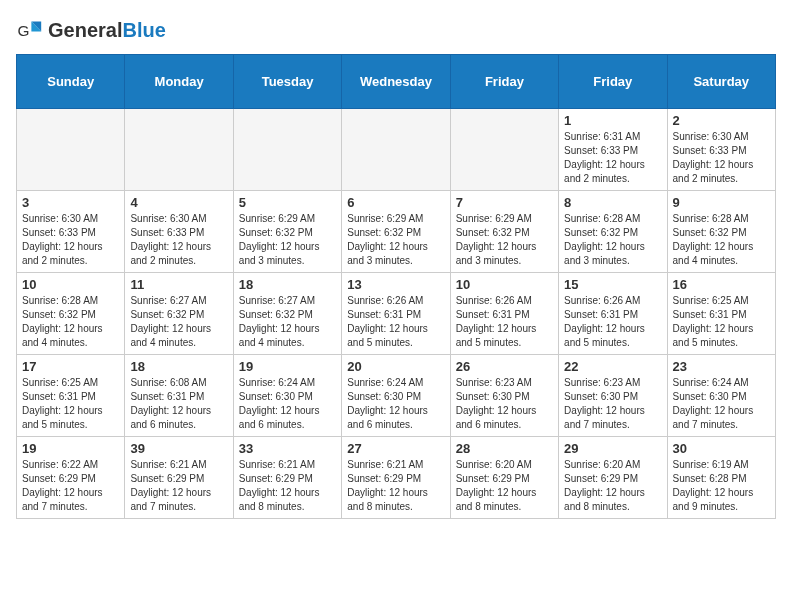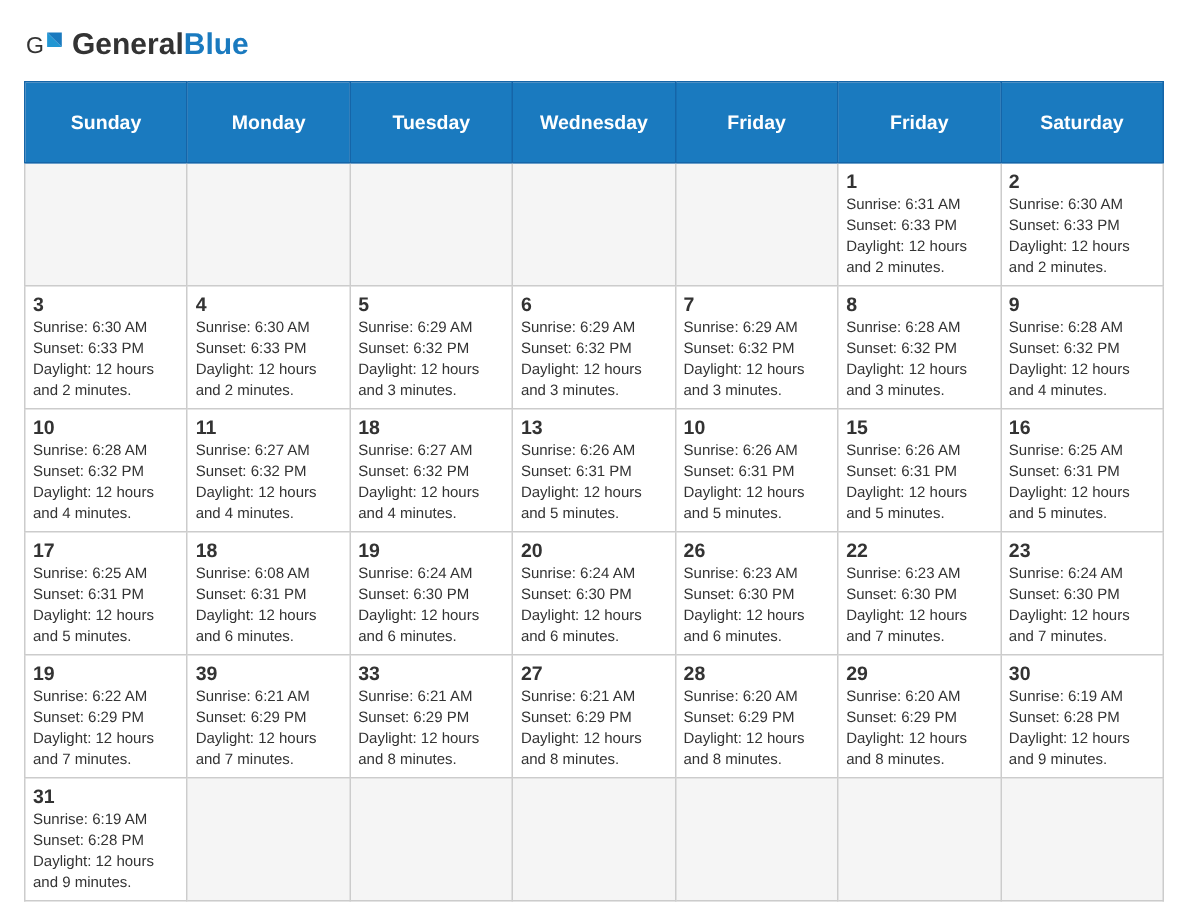--- a/index.html
+++ b/index.html
@@ -295,28 +295,14 @@
 Sunset: 6:29 PM
 Daylight: 12 hours and 8 minutes.</div>
         </td>
         <td>
           <div class="day-number">30</div>
           <div class="day-info">Sunrise: 6:19 AM
 Sunset: 6:28 PM
 Daylight: 12 hours and 9 minutes.</div>
         </td>
       </tr>
-      <tr>
-        <td>
-          <div class="day-number">31</div>
-          <div class="day-info">Sunrise: 6:19 AM
-Sunset: 6:28 PM
-Daylight: 12 hours and 9 minutes.</div>
-        </td>
-        <td class="empty"></td>
-        <td class="empty"></td>
-        <td class="empty"></td>
-        <td class="empty"></td>
-        <td class="empty"></td>
-        <td class="empty"></td>
-      </tr>
     </tbody>
 </table>
 
 </body></html>

